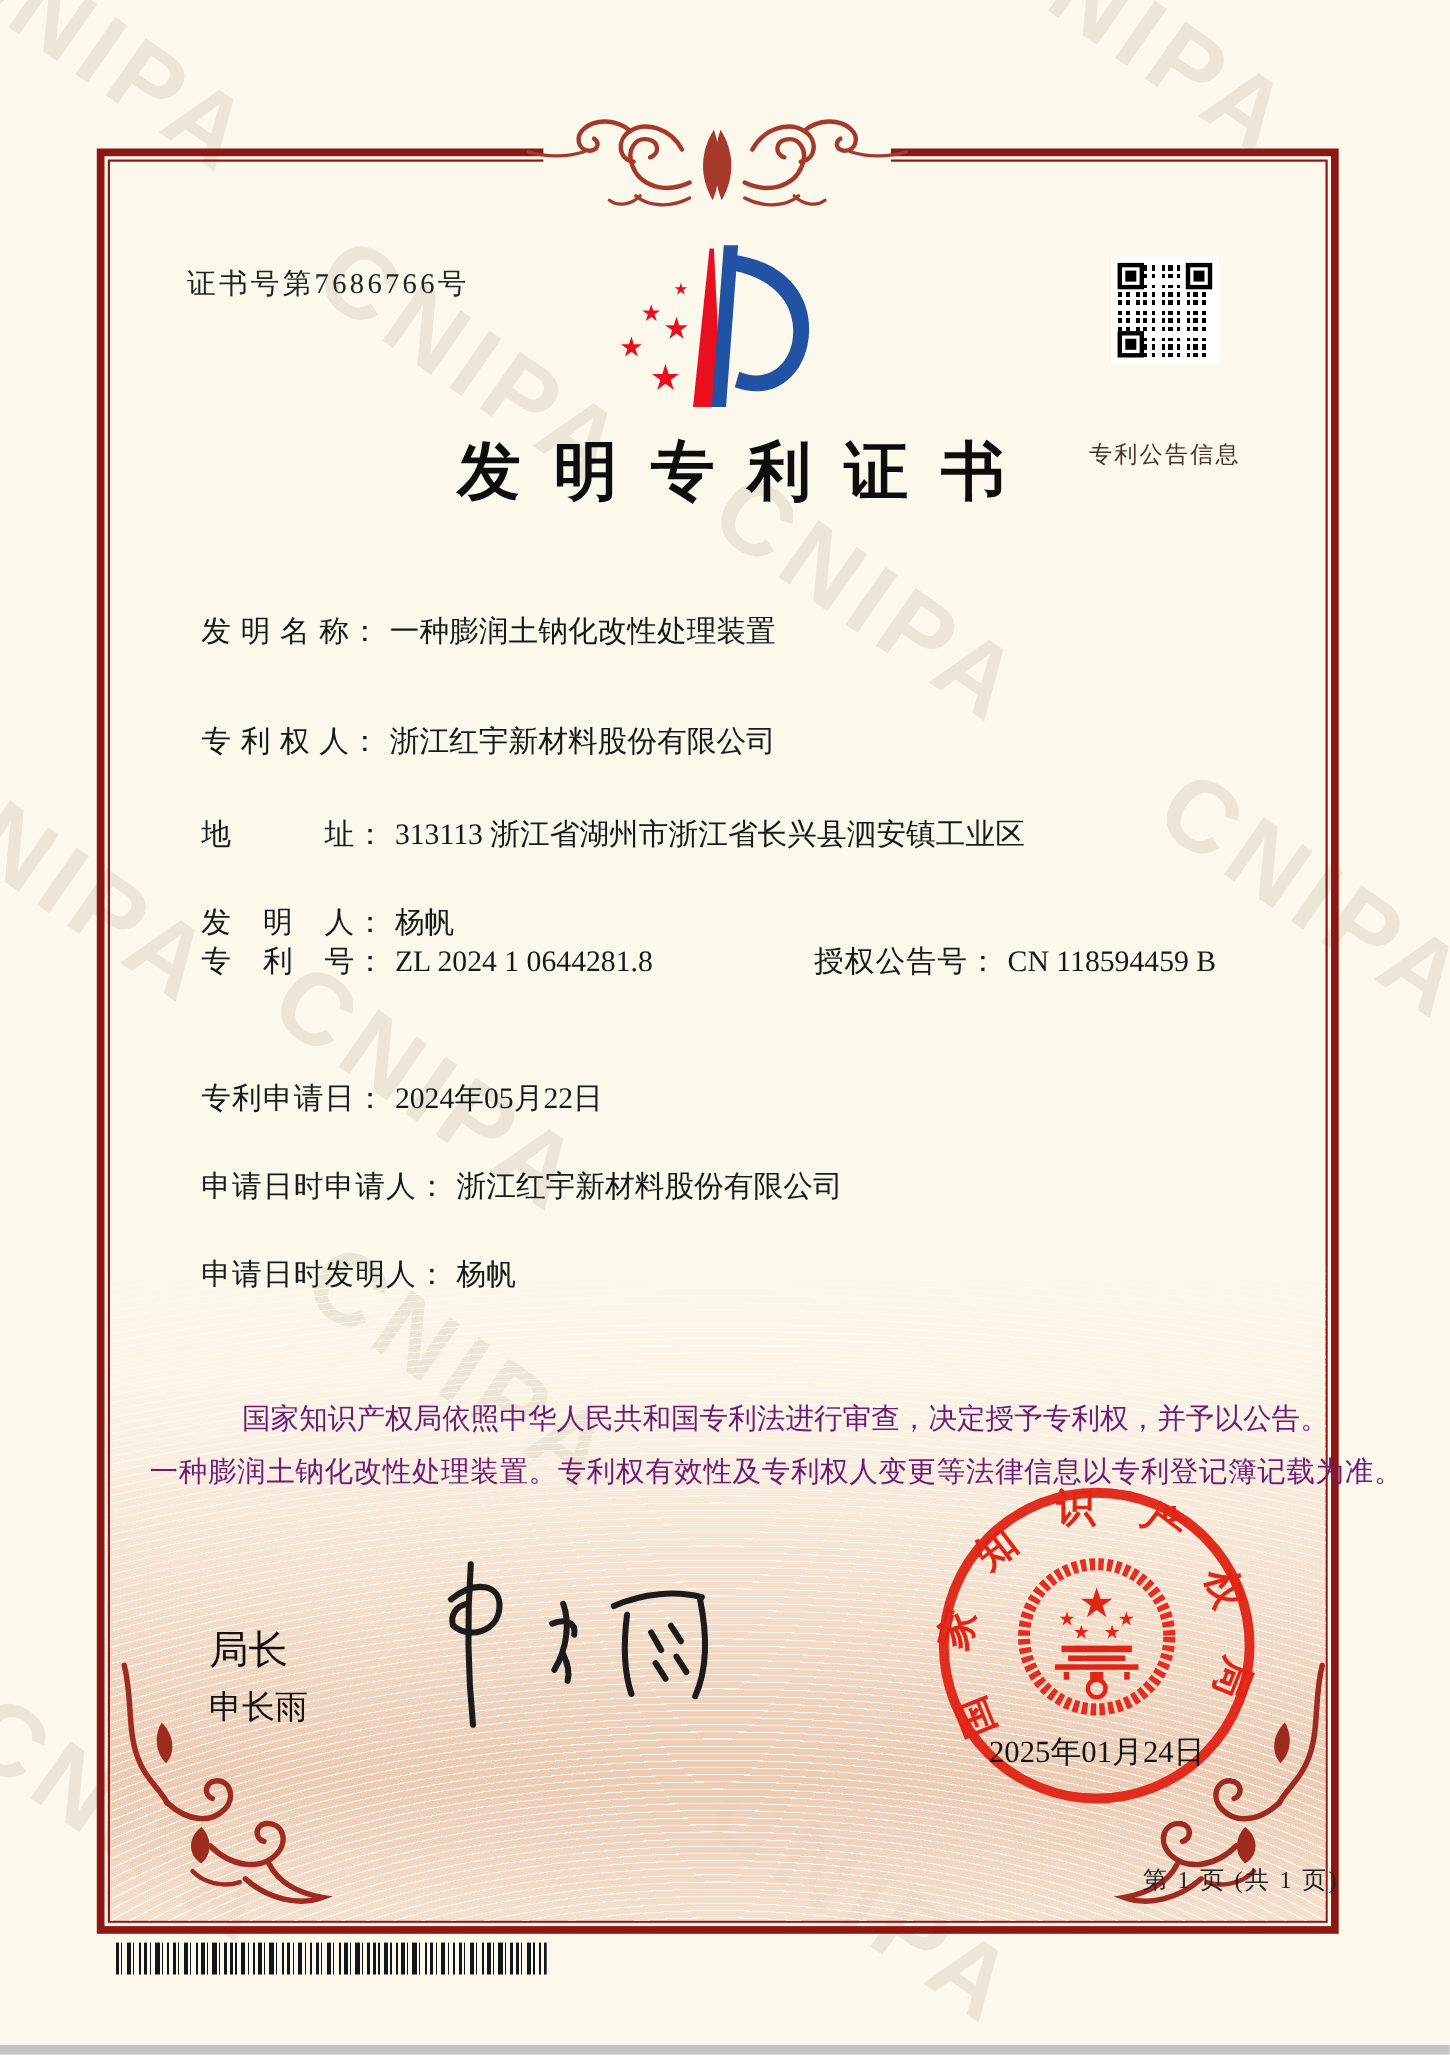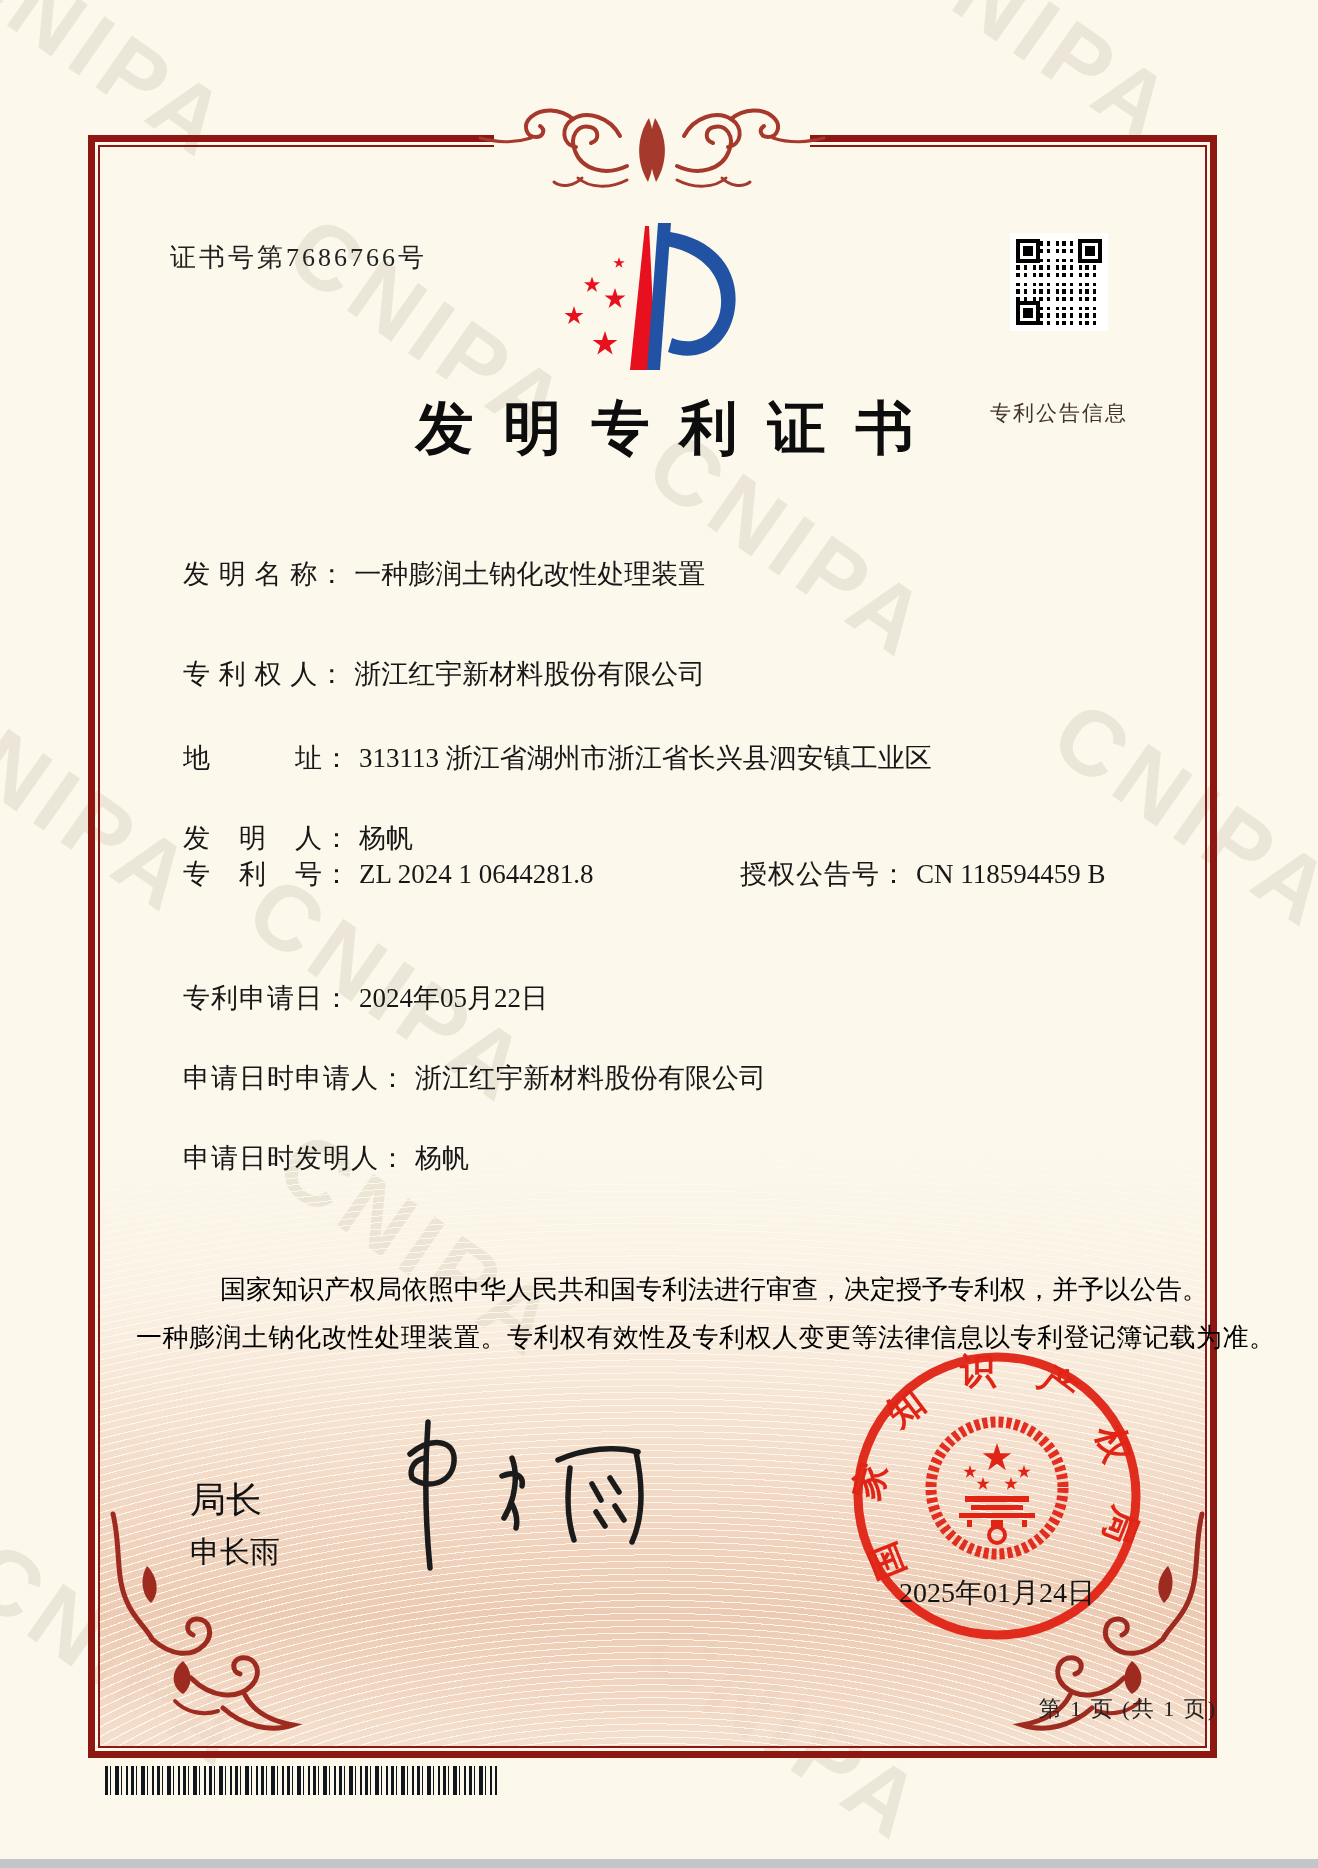--- a/index.html
+++ b/index.html
@@ -77,21 +77,21 @@
     font-size:58px;font-weight:700;letter-spacing:30px;text-indent:30px;
     color:#0d0d0d;
     padding-left:12px;
   }
   
   .row{position:absolute;left:183px;font-size:27px;white-space:nowrap;color:#181818;}
   .row .lbl{letter-spacing:1px;}
   .row .val{margin-left:8px;}
   .col-right{position:absolute;left:557px;top:0;white-space:nowrap;}
   
-  .stmt{position:absolute;left:136px;width:1055px;font-size:26px;white-space:nowrap;color:#000000;}
+  .stmt{position:absolute;left:136px;width:1055px;font-size:26px;white-space:nowrap;color:#701a75;}
   .stmt.l1{top:1272px;padding-left:84px;}
   .stmt.l2{top:1320px;letter-spacing:0.5px;}
   
   .sig-title{position:absolute;left:190px;top:1476px;font-size:36px;
     font-family:"Liberation Sans","DejaVu Sans",sans-serif;color:#111;}
   .sig-name{position:absolute;left:190px;top:1532px;font-size:30px;
     font-family:"Liberation Sans","DejaVu Sans",sans-serif;color:#111;}
   .sig-svg{position:absolute;left:400px;top:1408px;width:330px;height:172px;}
   
   .seal{position:absolute;left:847px;top:1346px;width:300px;height:300px;}

